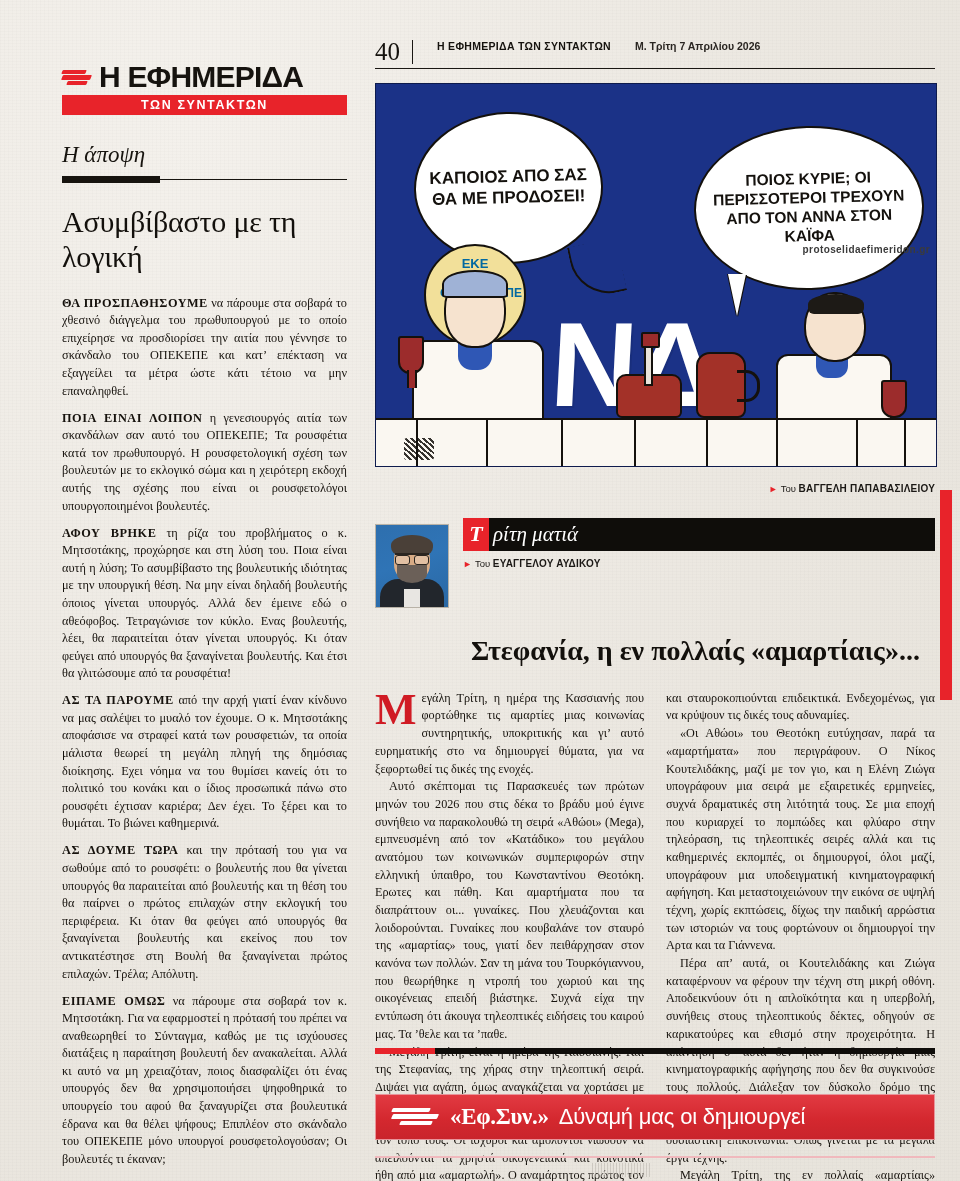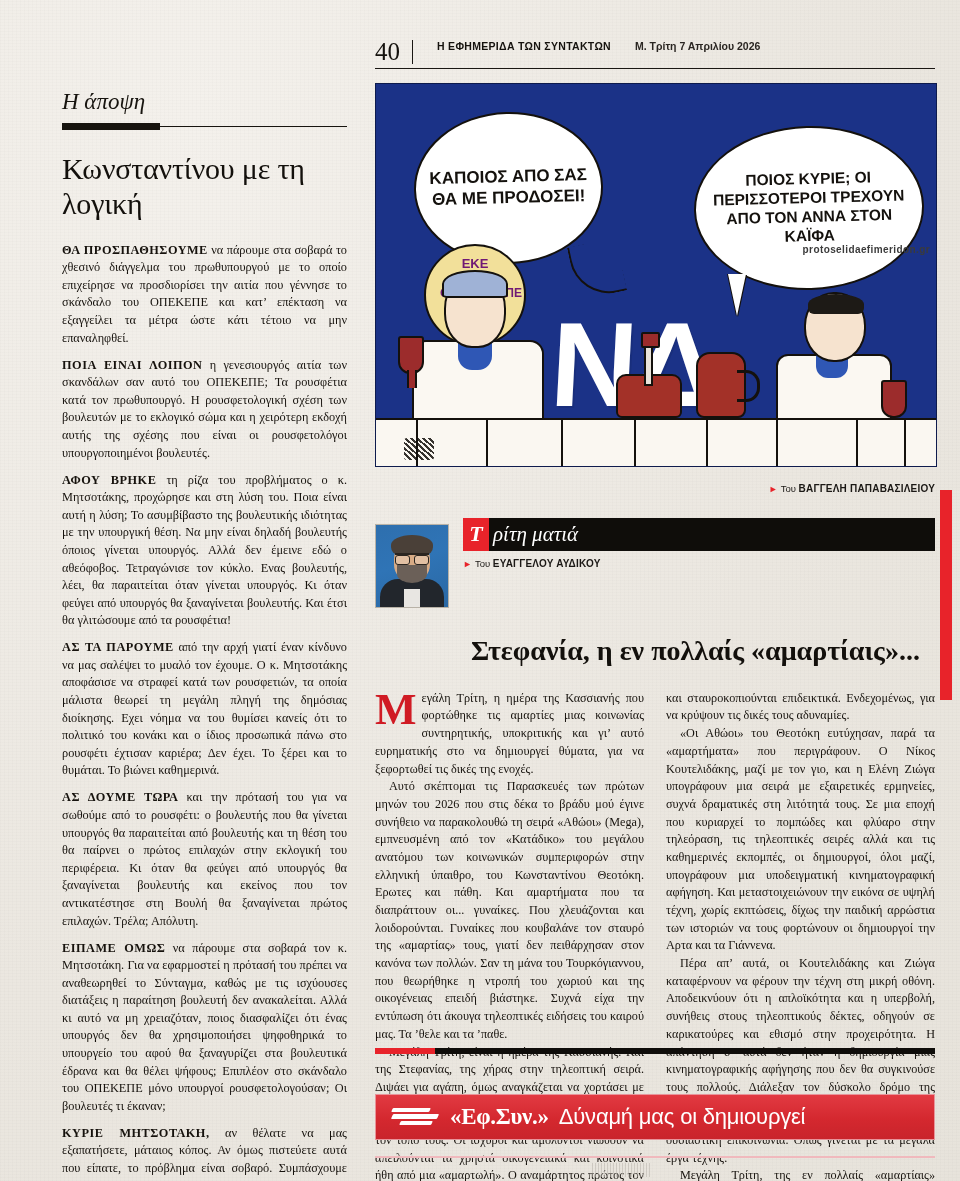--- a/index.html
+++ b/index.html
@@ -149,21 +149,21 @@
   .table-top i{
     position:absolute;top:0;width:1.6px;height:100%;background:#14110d;
   }
   .halo{
     position:absolute;left:48px;bottom:120px;width:98px;height:98px;
     border-radius:50%;background:#f2e09a;border:2px solid #14110d;
   }
   .halo .hw{
     position:absolute;width:100%;text-align:center;
     font-family:"Liberation Sans", sans-serif;font-weight:bold;
-    font-size:13px;color:#701a75;
+    font-size:13px;color:#0369a1;
   }
   .halo .hw.top{top:10px;}
   .halo .hw.l{left:-2px;top:40px;width:auto;font-size:12px;padding-left:16px;}
   .halo .hw.r{right:2px;top:40px;width:auto;font-size:12px;}
   .head-a{
     position:absolute;left:68px;bottom:118px;width:58px;height:72px;
     background:#f6e3cf;border:2px solid #14110d;border-radius:48% 48% 45% 45%;
   }
   .hair-a{
     position:absolute;left:66px;bottom:168px;width:62px;height:24px;
@@ -366,29 +366,40 @@
   }
 </style>
 </head>
 <body>
 
 <div class="page">
   <div class="grain"></div>
 
   <div class="left-col">
 
+    <div class="masthead">
+      <div class="masthead-top">
+        <span class="mast-swoosh">
+          <i></i>
+            <i></i>
+            <i></i>
+        </span>
+        <span class="mast-title">Η ΕΦΗΜΕΡΙΔΑ</span>
+      </div>
+      <div class="mast-sub">ΤΩΝ ΣΥΝΤΑΚΤΩΝ</div>
+    </div>
 
     <div class="opinion-label">Η άποψη</div>
 
     <div class="rule-wrap">
       <span class="rule-thick"></span>
       <span class="rule-thin"></span>
     </div>
 
-    <h1 class="headline">Κωνσταντίνου με τη λογική</h1>
+    <h1 class="headline">Ασυμβίβαστο με τη λογική</h1>
 
     <div class="editorial">
       <p><span class="lead">ΘΑ ΠΡΟΣΠΑΘΗΣΟΥΜΕ</span><span> να πάρουμε στα σοβαρά το χθεσινό διάγγελμα του πρωθυπουργού με το οποίο επιχείρησε να προσδιορίσει την αιτία που γέννησε το σκάνδαλο του ΟΠΕΚΕΠΕ και κατ’ επέκταση να εξαγγείλει τα μέτρα ώστε κάτι τέτοιο να μην επαναληφθεί.</span></p>
       <p><span class="lead">ΠΟΙΑ ΕΙΝΑΙ ΛΟΙΠΟΝ</span><span> η γενεσιουργός αιτία των σκανδάλων σαν αυτό του ΟΠΕΚΕΠΕ; Τα ρουσφέτια κατά τον πρωθυπουργό. Η ρουσφετολογική σχέση των βουλευτών με το εκλογικό σώμα και η χειρότερη εκδοχή αυτής της σχέσης που είναι οι ρουσφετολόγοι υπουργοποιημένοι βουλευτές.</span></p>
       <p><span class="lead">ΑΦΟΥ ΒΡΗΚΕ</span><span> τη ρίζα του προβλήματος ο κ. Μητσοτάκης, προχώρησε και στη λύση του. Ποια είναι αυτή η λύση; Το ασυμβίβαστο της βουλευτικής ιδιότητας με την υπουργική θέση. Να μην είναι δηλαδή βουλευτής όποιος γίνεται υπουργός. Αλλά δεν έμεινε εδώ ο αθεόφοβος. Τετραγώνισε τον κύκλο. Ενας βουλευτής, λέει, θα παραιτείται όταν γίνεται υπουργός. Κι όταν φεύγει από υπουργός θα ξαναγίνεται βουλευτής. Και έτσι θα γλιτώσουμε από τα ρουσφέτια!</span></p>
       <p><span class="lead">ΑΣ ΤΑ ΠΑΡΟΥΜΕ</span><span> από την αρχή γιατί έναν κίνδυνο να μας σαλέψει το μυαλό τον έχουμε. Ο κ. Μητσοτάκης αποφάσισε να στραφεί κατά των ρουσφετιών, τα οποία μάλιστα θεωρεί τη μεγάλη πληγή της δημόσιας διοίκησης. Εχει νόημα να του θυμίσει κανείς ότι το πολιτικό του κονάκι και ο ίδιος προσωπικά πάνω στο ρουσφέτι έχτισαν καριέρα; Δεν έχει. Το ξέρει και το θυμάται. Το βιώνει καθημερινά.</span></p>
       <p><span class="lead">ΑΣ ΔΟΥΜΕ ΤΩΡΑ</span><span> και την πρότασή του για να σωθούμε από το ρουσφέτι: ο βουλευτής που θα γίνεται υπουργός θα παραιτείται από βουλευτής και τη θέση του θα παίρνει ο πρώτος επιλαχών στην εκλογική του περιφέρεια. Κι όταν θα φεύγει από υπουργός θα ξαναγίνεται βουλευτής και εκείνος που τον αντικατέστησε στη Βουλή θα ξαναγίνεται πρώτος επιλαχών. Τρέλα; Απόλυτη.</span></p>
       <p><span class="lead">ΕΙΠΑΜΕ ΟΜΩΣ</span><span> να πάρουμε στα σοβαρά τον κ. Μητσοτάκη. Για να εφαρμοστεί η πρότασή του πρέπει να αναθεωρηθεί το Σύνταγμα, καθώς με τις ισχύουσες διατάξεις η παραίτηση βουλευτή δεν ανακαλείται. Αλλά κι αυτό να μη χρειαζόταν, ποιος διασφαλίζει ότι ένας υπουργός δεν θα χρησιμοποιήσει ψηφοθηρικά το υπουργείο του αφού θα ξαναγυρίζει στα βουλευτικά έδρανα και θα θέλει ψήφους; Επιπλέον στο σκάνδαλο του ΟΠΕΚΕΠΕ μόνο υπουργοί ρουσφετολογούσαν; Οι βουλευτές τι έκαναν;</span></p>
       <p><span class="lead">ΚΥΡΙΕ ΜΗΤΣΟΤΑΚΗ,</span><span> αν θέλατε να μας εξαπατήσετε, μάταιος κόπος. Αν όμως πιστεύετε αυτά που είπατε, το πρόβλημα είναι σοβαρό. Συμπάσχουμε μαζί σας.</span></p>
     </div>

